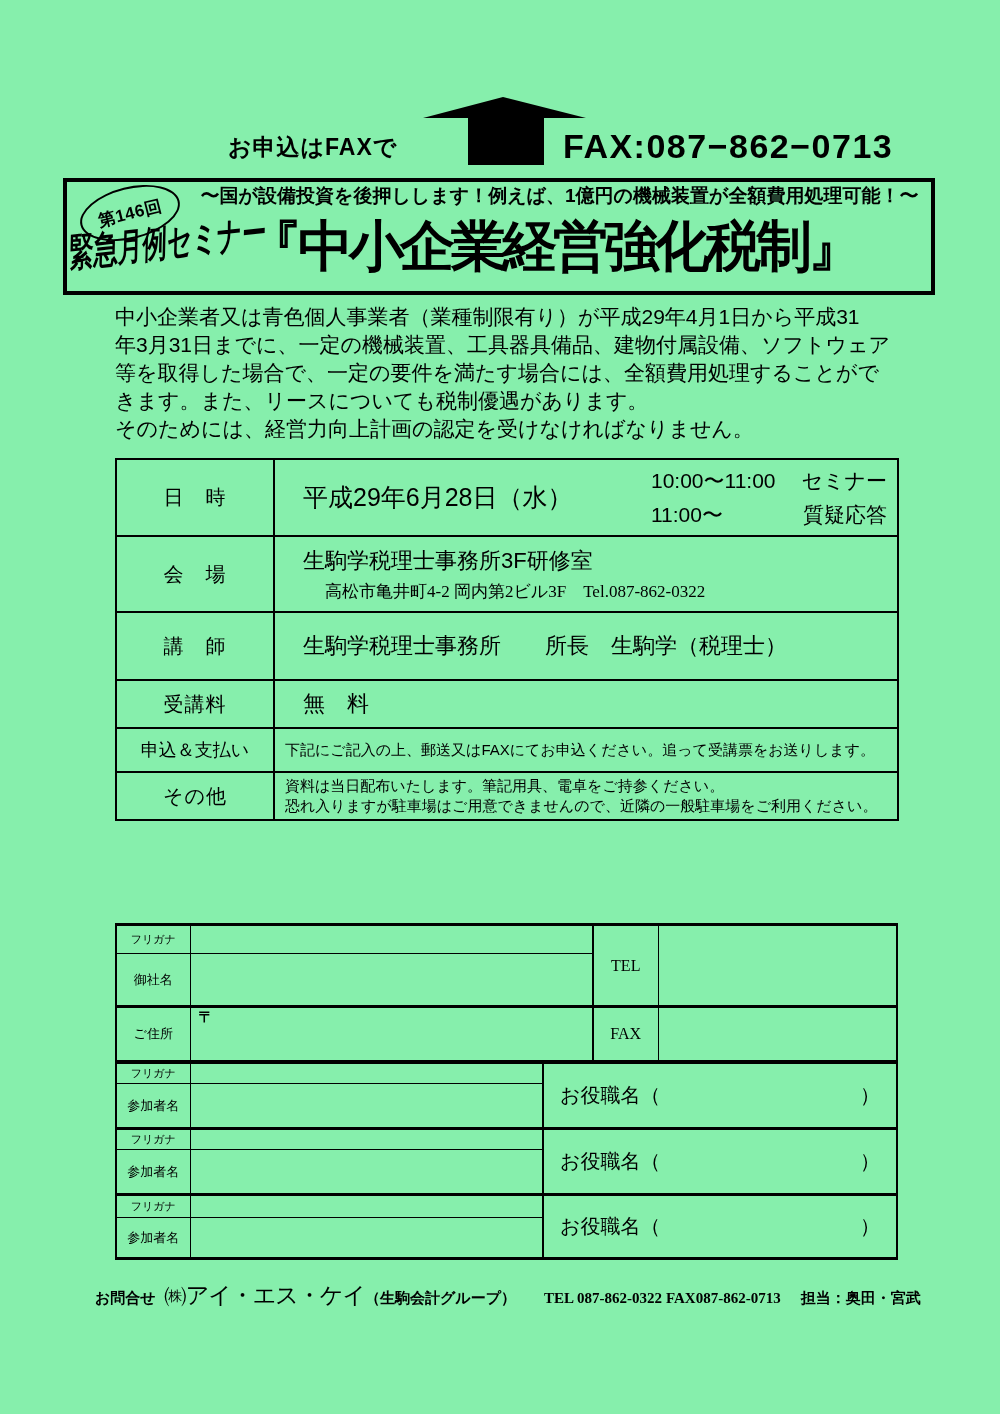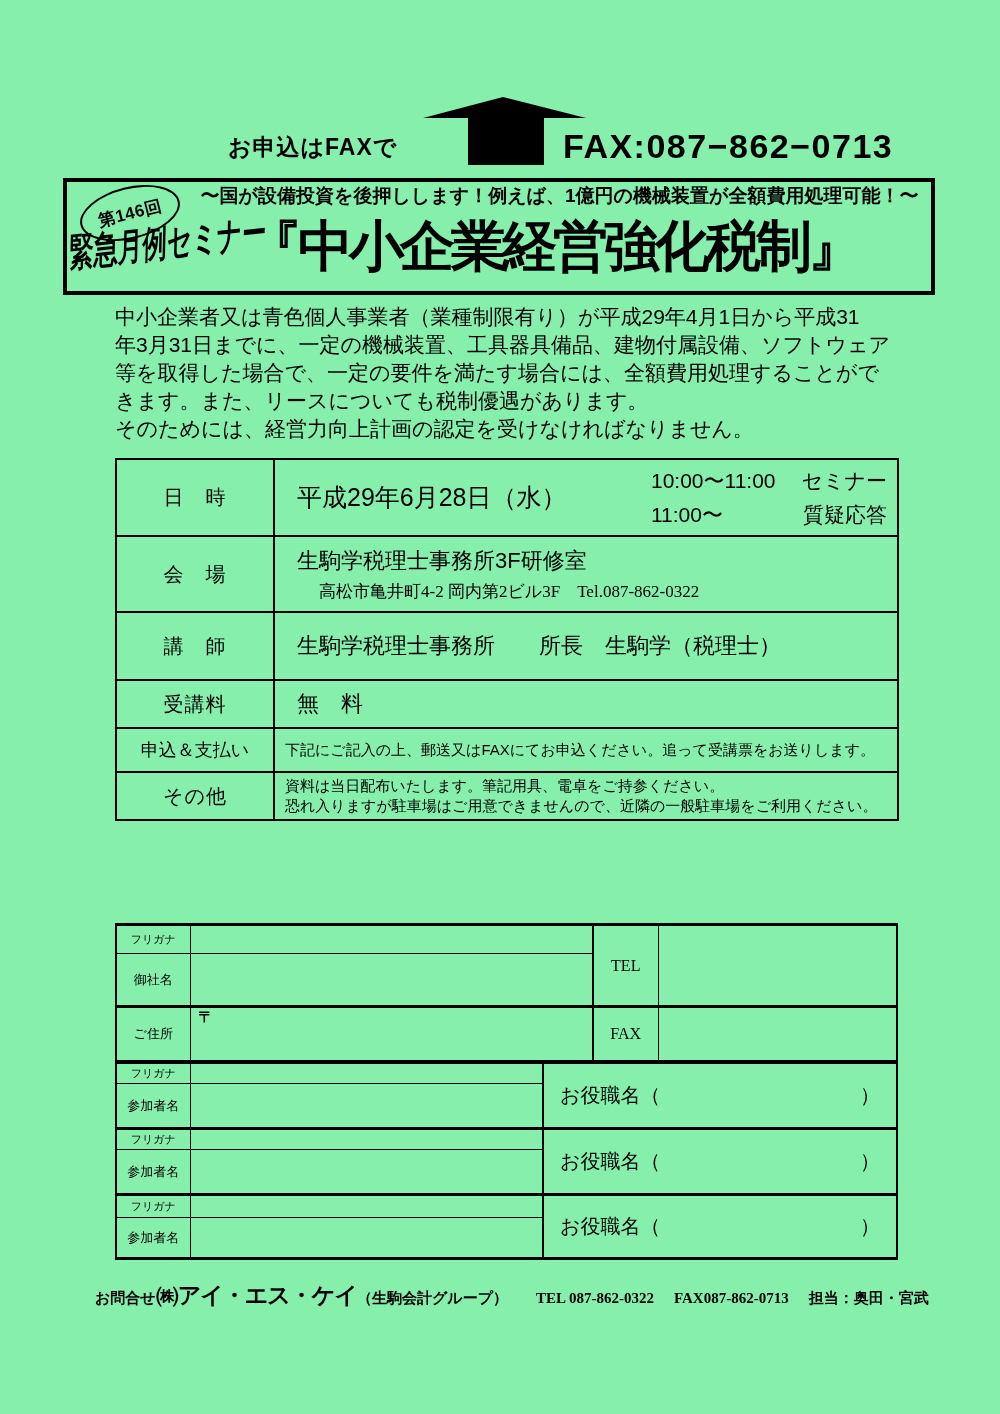--- a/index.html
+++ b/index.html
@@ -32,21 +32,21 @@
     font-family:"Liberation Serif","DejaVu Serif",serif;
     font-size:55px; font-weight:900; letter-spacing:-4px;
   }
   
   .intro { position:absolute; left:115px; top:303px; width:805px; font-size:21px; line-height:28px; white-space:pre-line; font-weight:500; }
   
   table { border-collapse:collapse; table-layout:fixed; }
   .seminar-table { position:absolute; left:115px; top:458px; width:782px; }
   .seminar-table td { border:2px solid #000; vertical-align:middle; }
   .seminar-table td.lbl { text-align:center; font-size:20px; letter-spacing:1px; }
-  .seminar-table td.val { padding-left:22px; font-size:22px; }
+  .seminar-table td.val { padding-left:28px; font-size:22px; }
   .r0{height:77px} .r1{height:76px} .r2{height:46px} .r3{height:68px} .r4{height:48px} .r5{height:44px} .r6{height:48px}
   .dt-wrap { display:flex; align-items:center; justify-content:space-between; padding-right:10px; }
   .dt-date { font-size:25px; white-space:nowrap; }
   .sched { display:grid; grid-template-columns:auto auto; column-gap:26px; row-gap:6px; font-size:21px; }
   .sched .it { text-align:right; }
   .venue-l1 { font-size:22px; }
   .venue-l2 { font-size:17px; padding-left:22px; margin-top:4px;
               font-family:"Liberation Serif","DejaVu Serif",serif; }
   .small-val { font-size:15px !important; padding-left:10px !important; line-height:20px; }
   .lbl-sm { font-size:18px !important; letter-spacing:0 !important; }
@@ -63,24 +63,24 @@
   .rh1{height:29px} .rh2{height:53px} .rh3{height:55px}
   .ph1{height:21px} .ph2{height:45px} .ph3{height:23px} .ph4{height:41px}
   .postal { font-size:15px; font-weight:bold; vertical-align:top; padding:3px 0 0 8px; }
   .postal-cell { vertical-align:top !important; }
   .role-cell { font-size:20px; }
   .role-wrap { display:flex; justify-content:space-between; padding:0 16px 0 16px; }
   .pt { margin-top:-2px; }
   
   .footer { position:absolute; left:95px; top:1280px; width:815px; display:flex; align-items:baseline; white-space:nowrap; }
   .f-contact { font-size:15px; font-weight:bold; }
-  .f-company { font-size:23px; font-weight:bold; letter-spacing:-1px;text-align:right; }
+  .f-company { font-size:23px; font-weight:normal; margin-left:8px; letter-spacing:-1px;text-align:right; }
   .f-group { font-size:15px; font-weight:bold; }
   .f-num { font-size:15px; font-weight:bold; font-family:"Liberation Serif","DejaVu Serif",serif; margin-left:28px; }
-  .f-num2 { margin-left:20px; }
+  .f-num2 { margin-left:4px; }
   .f-staff { font-size:15px; font-weight:bold; margin-left:20px; }
 </style>
 </head>
 <body>
 
 <div class="page">
 
   <div class="fax-note">お申込はFAXで</div>
   <svg class="fax-arrow" viewBox="0 0 163 68">
     <polygon points="80,0 163,21 121,21 121,68 45,68 45,21 0,21" fill="#000"></polygon>

